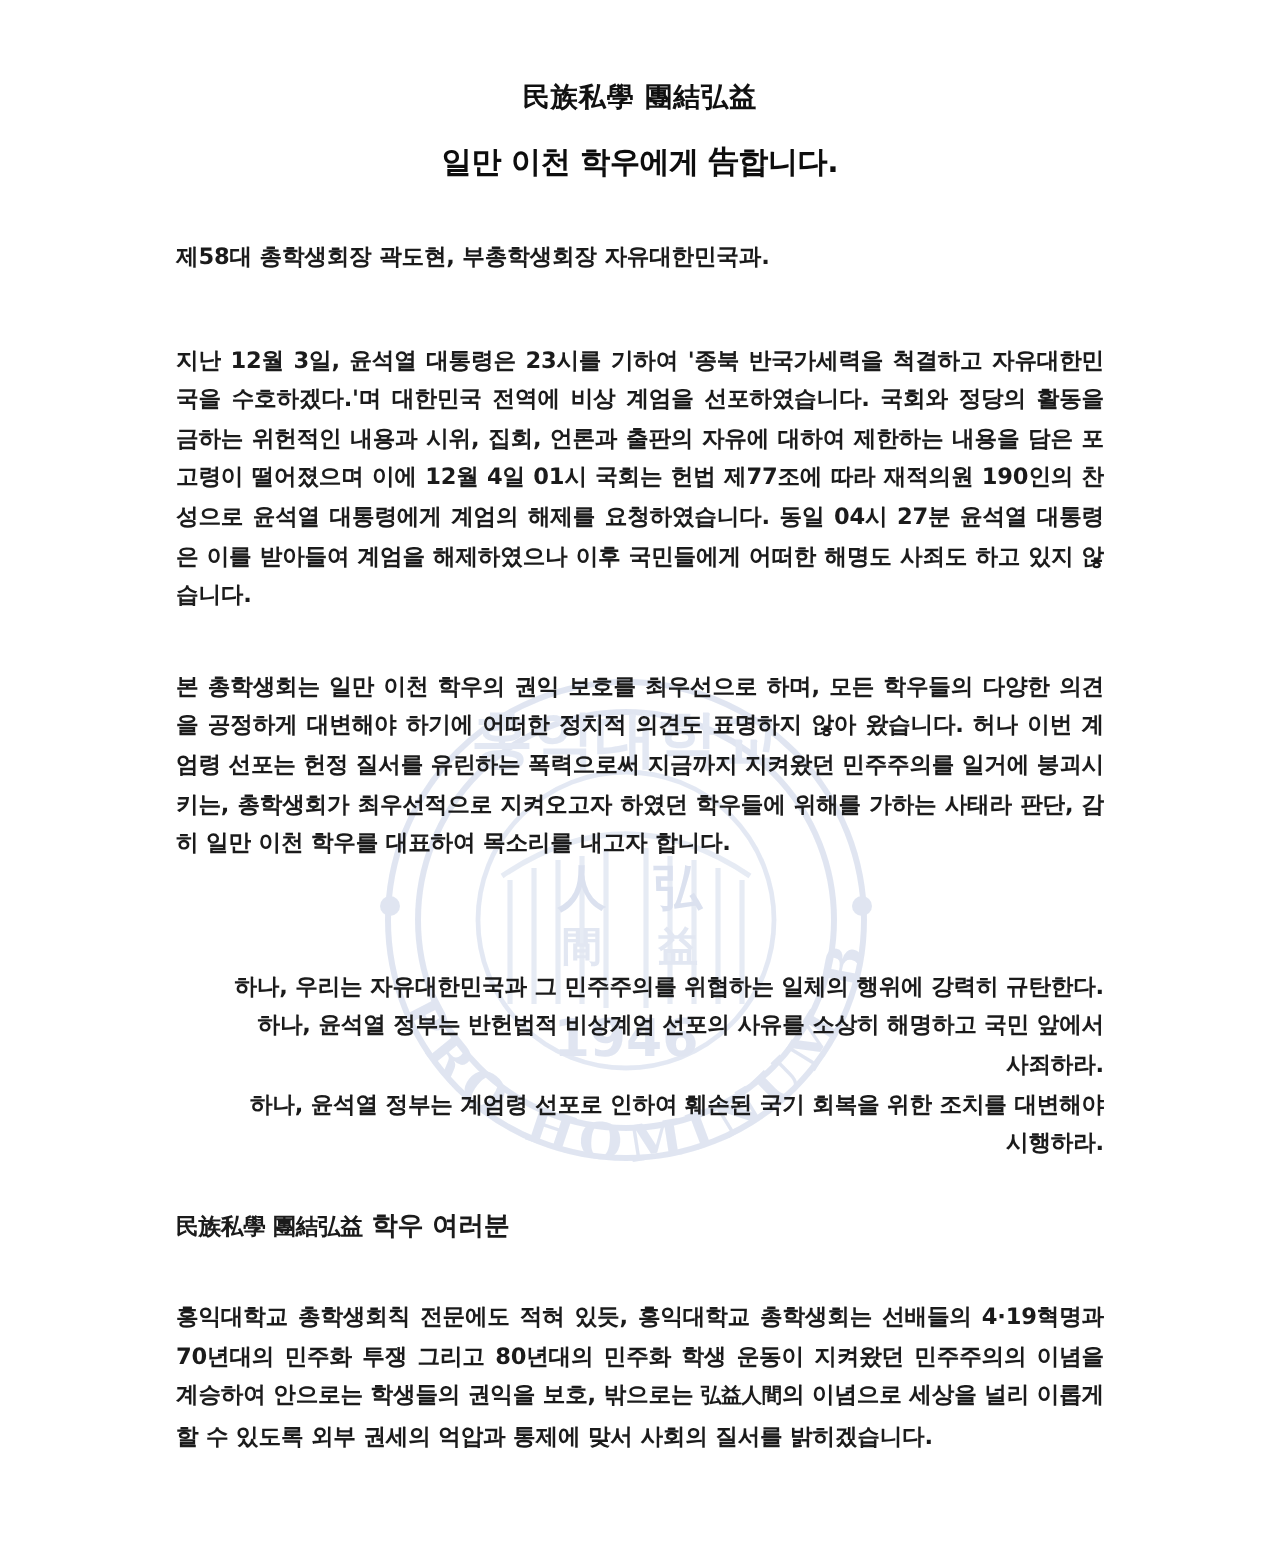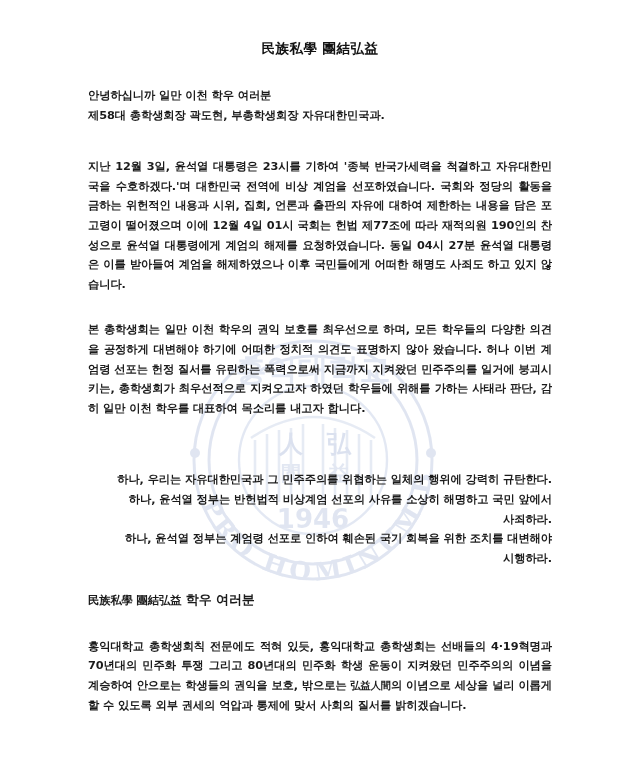--- a/index.html
+++ b/index.html
@@ -140,26 +140,26 @@
       <text font-family="'DejaVu Serif','Liberation Serif',serif" font-size="25" font-weight="700" fill="#c3cde4" letter-spacing="5">
         <textPath href="#arcBot" startOffset="12%">PRO HOMINUM BENE</textPath>
       </text>
     </svg>
   </div>
 
   <div class="content">
 
     <div class="hdr">
       <div class="hdr-hanja">民族私學  團結弘益</div>
+      <div class="hdr-title">일만 이천 학우에게 告합니다.</div>
     </div>
 
     <div class="body-wrap">
 
       <div class="greet">
-        <p class="para">안녕하십니까 일만 이천 학우 여러분</p>
         <p class="para">제58대 총학생회장 곽도현, 부총학생회장 자유대한민국과.</p>
       </div>
 
       <div class="gap-32"></div>
       <p class="para">지난 12월 3일, 윤석열 대통령은 23시를 기하여 '종북 반국가세력을 척결하고 자유대한민국을 수호하겠다.'며 대한민국 전역에 비상 계엄을 선포하였습니다. 국회와 정당의 활동을 금하는 위헌적인 내용과 시위, 집회, 언론과 출판의 자유에 대하여 제한하는 내용을 담은 포고령이 떨어졌으며 이에 12월 4일 01시 국회는 헌법 제77조에 따라 재적의원 190인의 찬성으로 윤석열 대통령에게 계엄의 해제를 요청하였습니다. 동일 04시 27분 윤석열 대통령은 이를 받아들여 계엄을 해제하였으나 이후 국민들에게 어떠한 해명도 사죄도 하고 있지 않습니다.</p>
 
       <div class="gap-26"></div>
       <p class="para">본 총학생회는 일만 이천 학우의 권익 보호를 최우선으로 하며, 모든 학우들의 다양한 의견을 공정하게 대변해야 하기에 어떠한 정치적 의견도 표명하지 않아 왔습니다. 허나 이번 계엄령 선포는 헌정 질서를 유린하는 폭력으로써 지금까지 지켜왔던 민주주의를 일거에 붕괴시키는, 총학생회가 최우선적으로 지켜오고자 하였던 학우들에 위해를 가하는 사태라 판단, 감히 일만 이천 학우를 대표하여 목소리를 내고자 합니다.</p>
 
       <div class="gap-26"></div>

